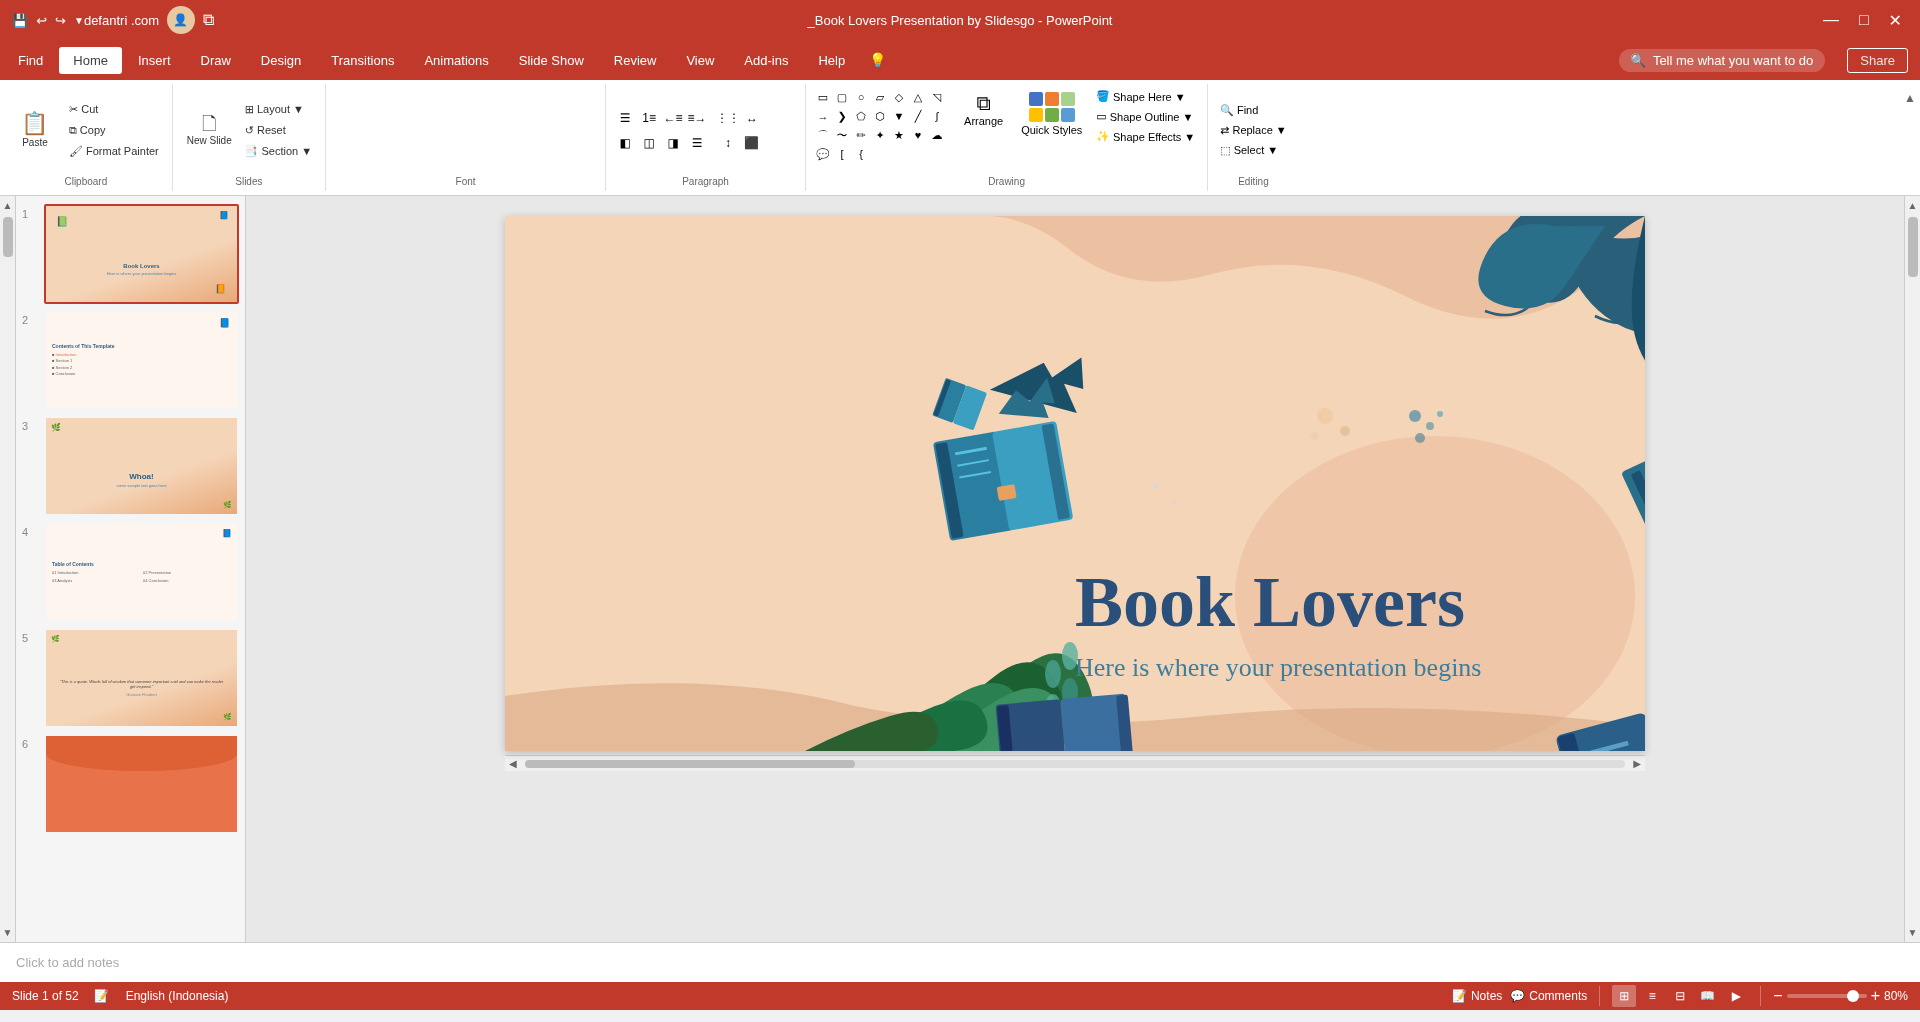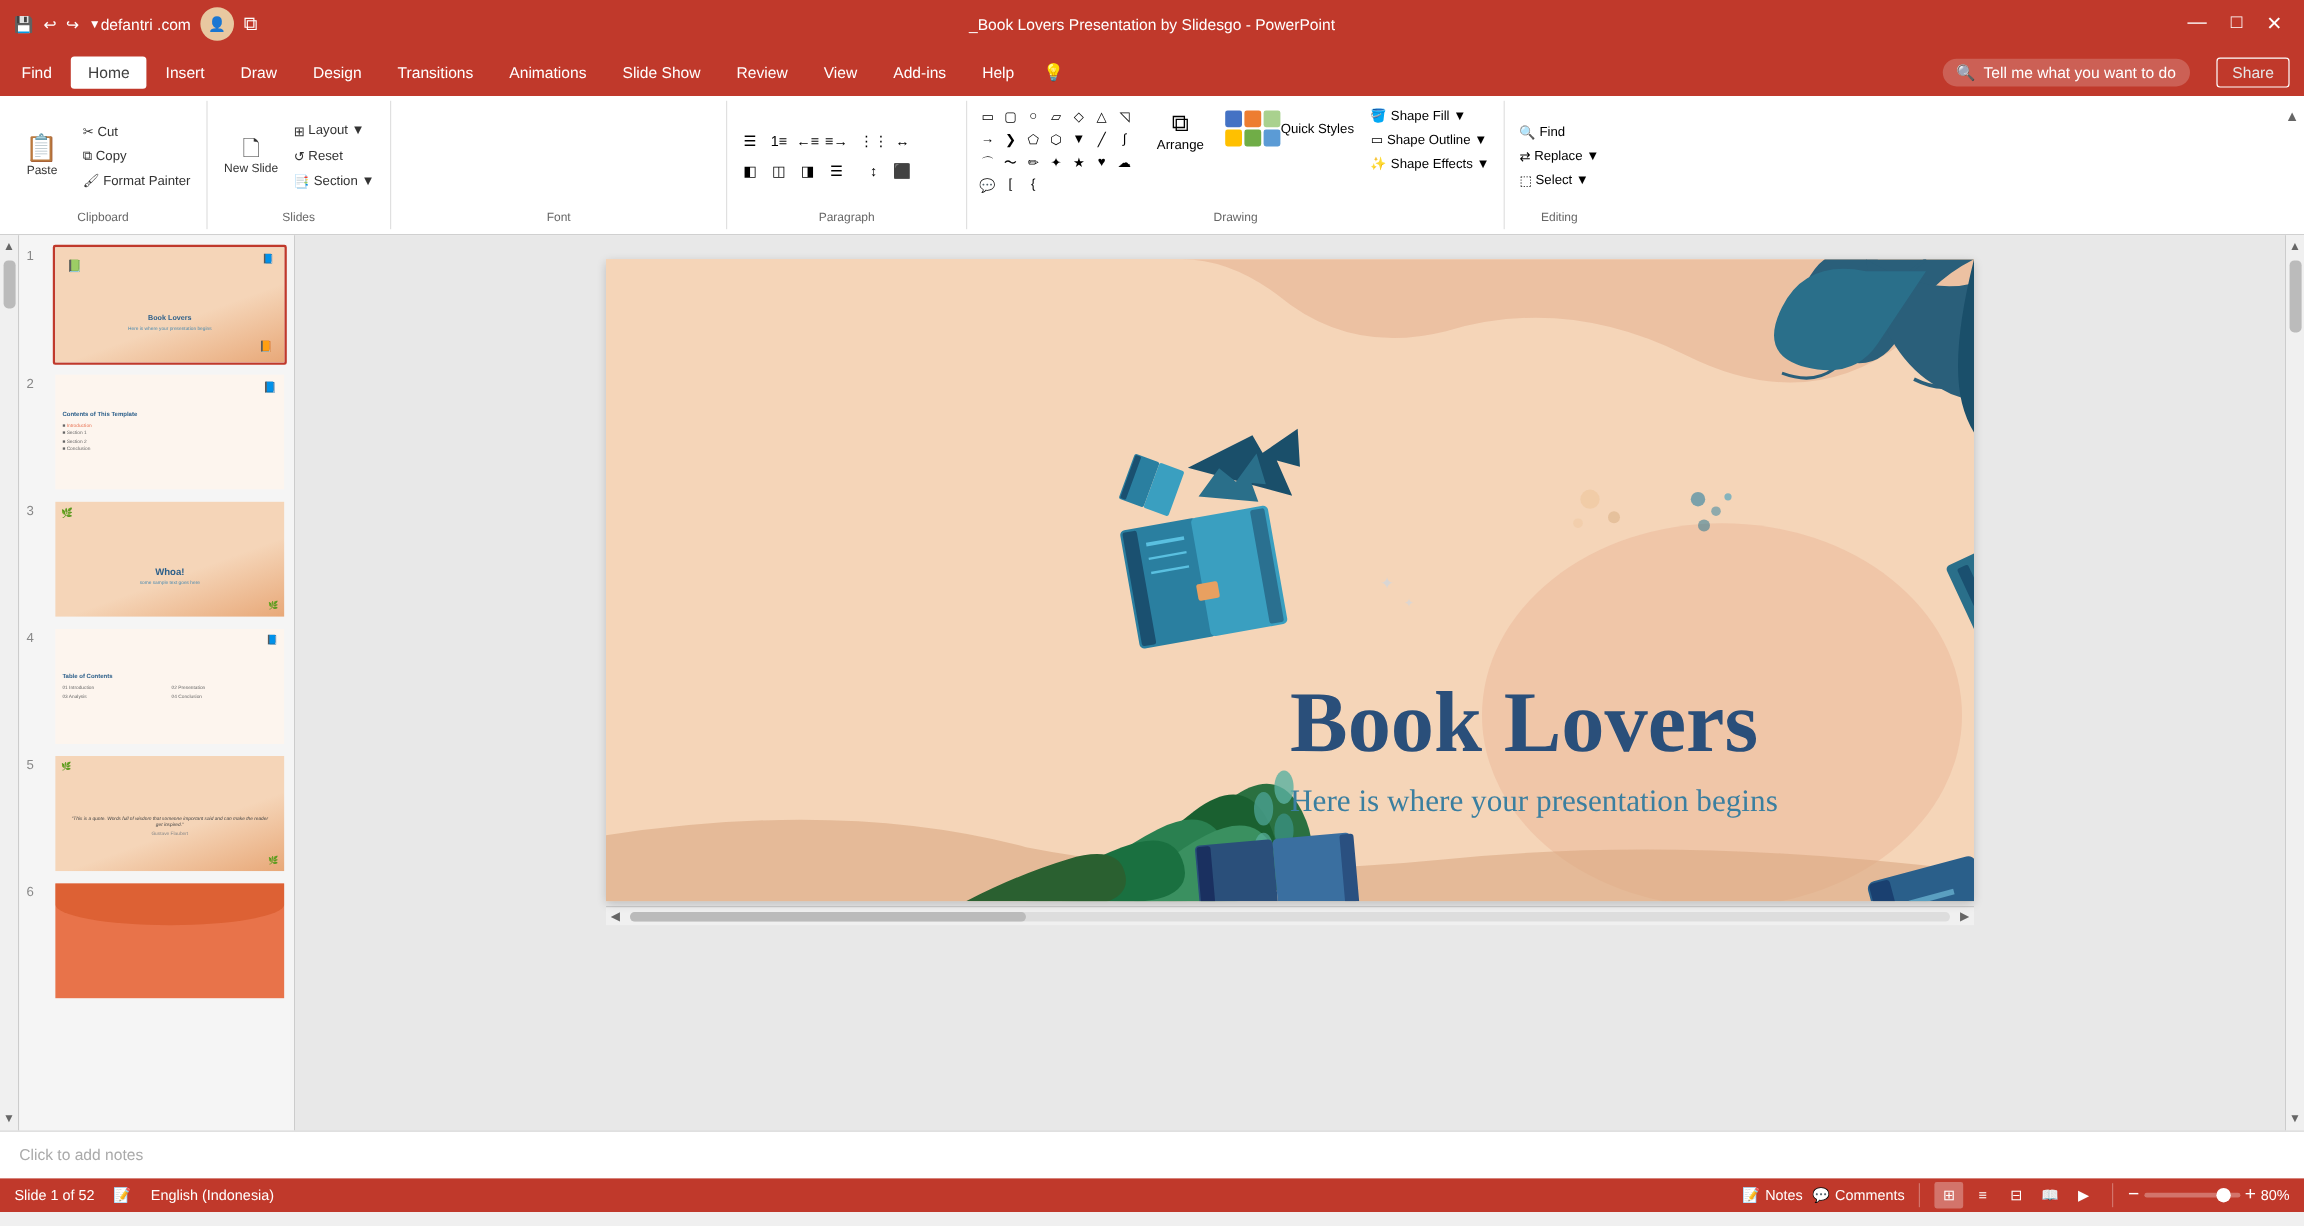--- a/index.html
+++ b/index.html
@@ -231,20 +231,21 @@
     .arrange-btn {
       display: flex;
       flex-direction: column;
       align-items: center;
       padding: 4px 8px;
       cursor: pointer;
       font-size: 11px;
     }
     .styles-btn {
       display: flex;
+      flex-direction: column;
       align-items: center;
       padding: 4px 8px;
       cursor: pointer;
       font-size: 11px;
     }
     .shape-fill-group {
       display: flex;
       flex-direction: column;
       gap: 3px;
       font-size: 11px;
@@ -571,21 +572,21 @@
             <div style="width:14px;height:14px;background:#ffc000;border-radius:2px;"></div>
             <div style="width:14px;height:14px;background:#70ad47;border-radius:2px;"></div>
             <div style="width:14px;height:14px;background:#5b9bd5;border-radius:2px;"></div>
           </div>
           <span style="font-size:11px;">Quick Styles</span>
         </div>
 
         <div class="shape-fill-group">
           <div class="sf-row">
             <span>🪣</span>
-            <span>Shape Fill</span>
+            <span>Shape Here</span>
             <span>▼</span>
           </div>
           <div class="sf-row">
             <span>▭</span>
             <span>Shape Outline</span>
             <span>▼</span>
           </div>
           <div class="sf-row">
             <span>✨</span>
             <span>Shape Effects</span>

